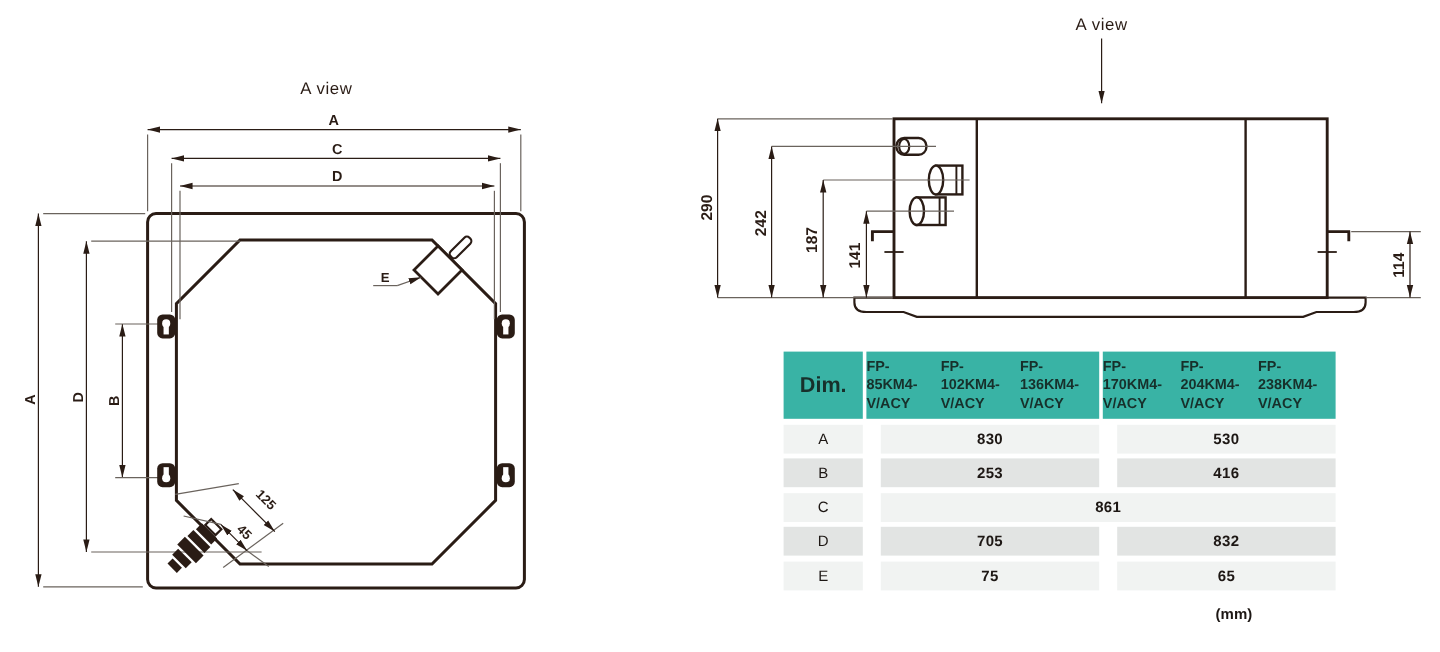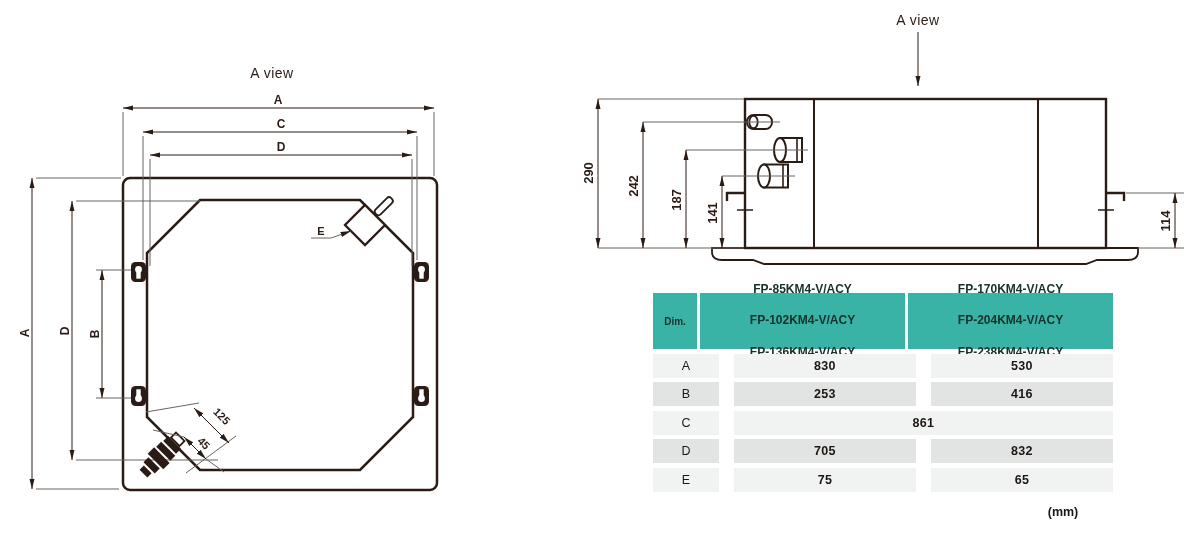--- a/index.html
+++ b/index.html
@@ -11,30 +11,30 @@
   #stage{position:relative;width:1200px;height:543px;background:#fff;overflow:hidden;}
   #drawing{position:absolute;left:0;top:0;}
   svg text{fill:var(--line);}
   .lbl{font-weight:bold;font-size:12px;}
   .lbl-sm{font-weight:bold;font-size:11px;}
   .title{font-size:14px;font-weight:400;letter-spacing:0.5px;}
   .num{font-weight:bold;font-size:13px;}
   
   #dim-table{position:absolute;left:653px;top:293px;width:460px;}
   .t-header{display:flex;gap:3px;height:56px;}
-  .t-header .cell{background:var(--teal);color:var(--header-text);display:flex;flex-direction:column;align-items:center;justify-content:center;font-weight:bold;gap:16px;}
-  .c-dim{width:44px;flex:none;font-size:10px;}
+  .t-header .cell{background:var(--teal);color:var(--header-text);display:flex;align-items:center;justify-content:center;font-weight:bold;}
+  .c-dim{width:66px;flex:none;font-size:18px;}
   .c-models{flex:1;font-size:12px;line-height:1.3;}
   .t-row{display:flex;gap:3px;height:24px;margin-top:4.5px;}
   .t-row .cell{display:flex;align-items:center;justify-content:center;color:var(--cell-text);}
   .t-row .letter{width:66px;flex:none;font-size:12.5px;}
   .t-row .value{flex:1;font-weight:bold;font-size:12.5px;letter-spacing:0.3px;margin-left:12px;}
   .t-row.light .cell{background:var(--row-light);}
   .t-row.dark .cell{background:var(--row-dark);}
-  #unit-note{position:absolute;left:1013px;top:505px;width:100px;text-align:center;font-weight:bold;font-size:12.5px;color:var(--cell-text);}
+  #unit-note{position:absolute;left:1013px;top:505px;width:100px;text-align:left;font-weight:bold;font-size:12.5px;color:var(--cell-text);}
 </style>
 </head>
 <body>
 
 <div id="stage">
 
 <svg id="drawing" width="1200" height="543" viewBox="0 0 1200 543">
   <defs>
     <marker id="arr" viewBox="0 0 10 6" refX="9.5" refY="3" markerWidth="11" markerHeight="7" markerUnits="userSpaceOnUse" orient="auto-start-reverse">
       <path d="M0,0.6 L9.5,3 L0,5.4 Z" fill="#2a1c15"></path>

